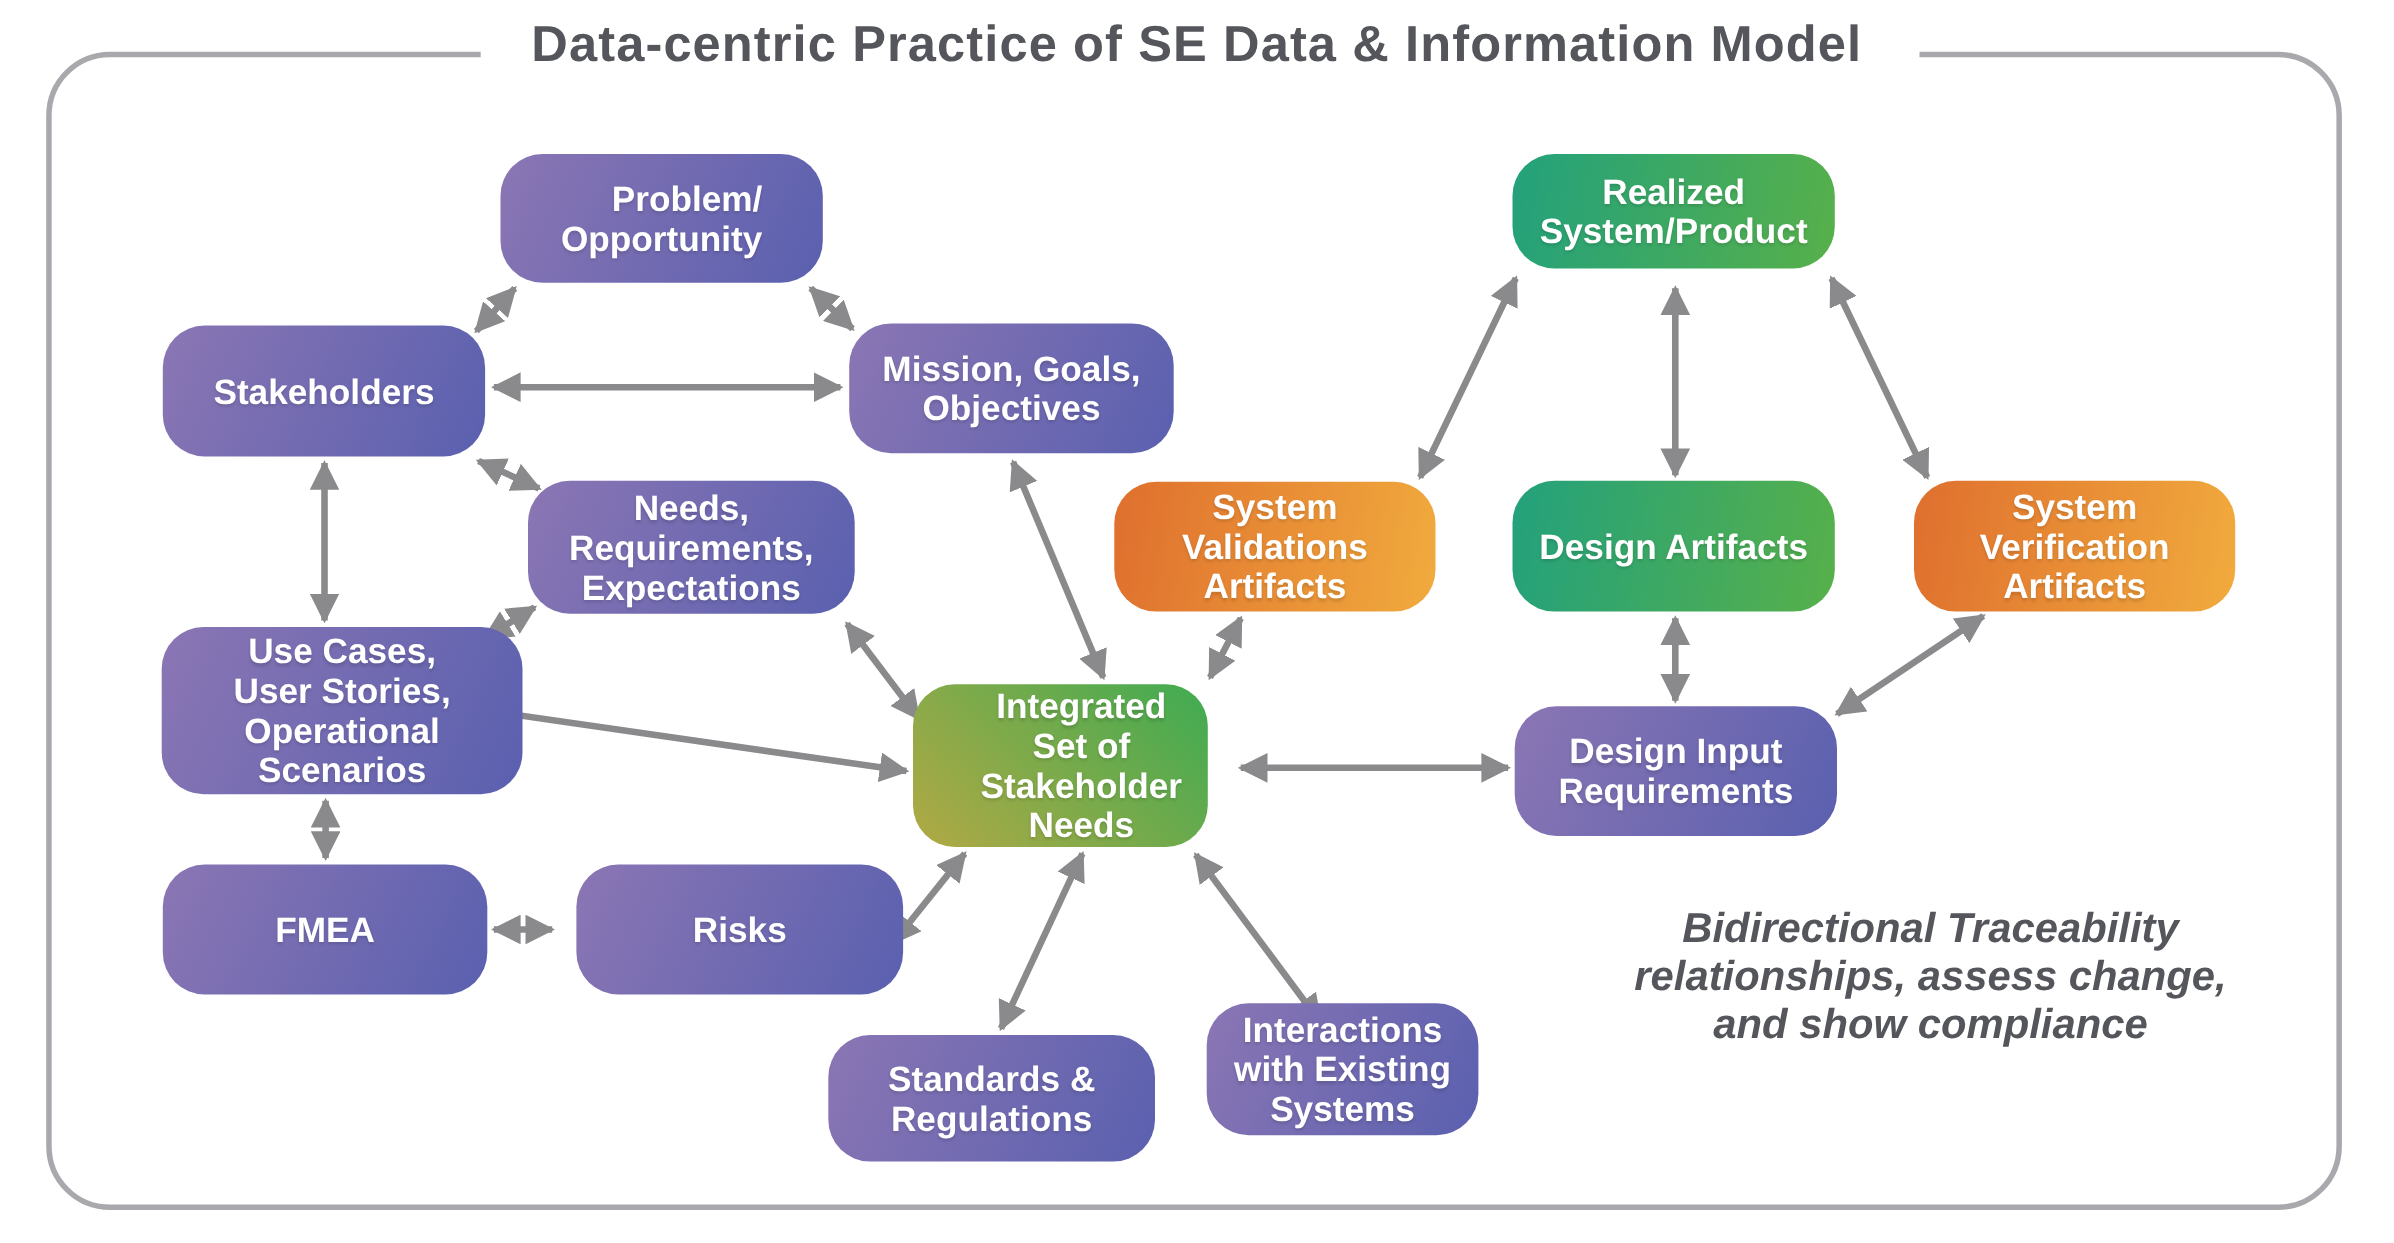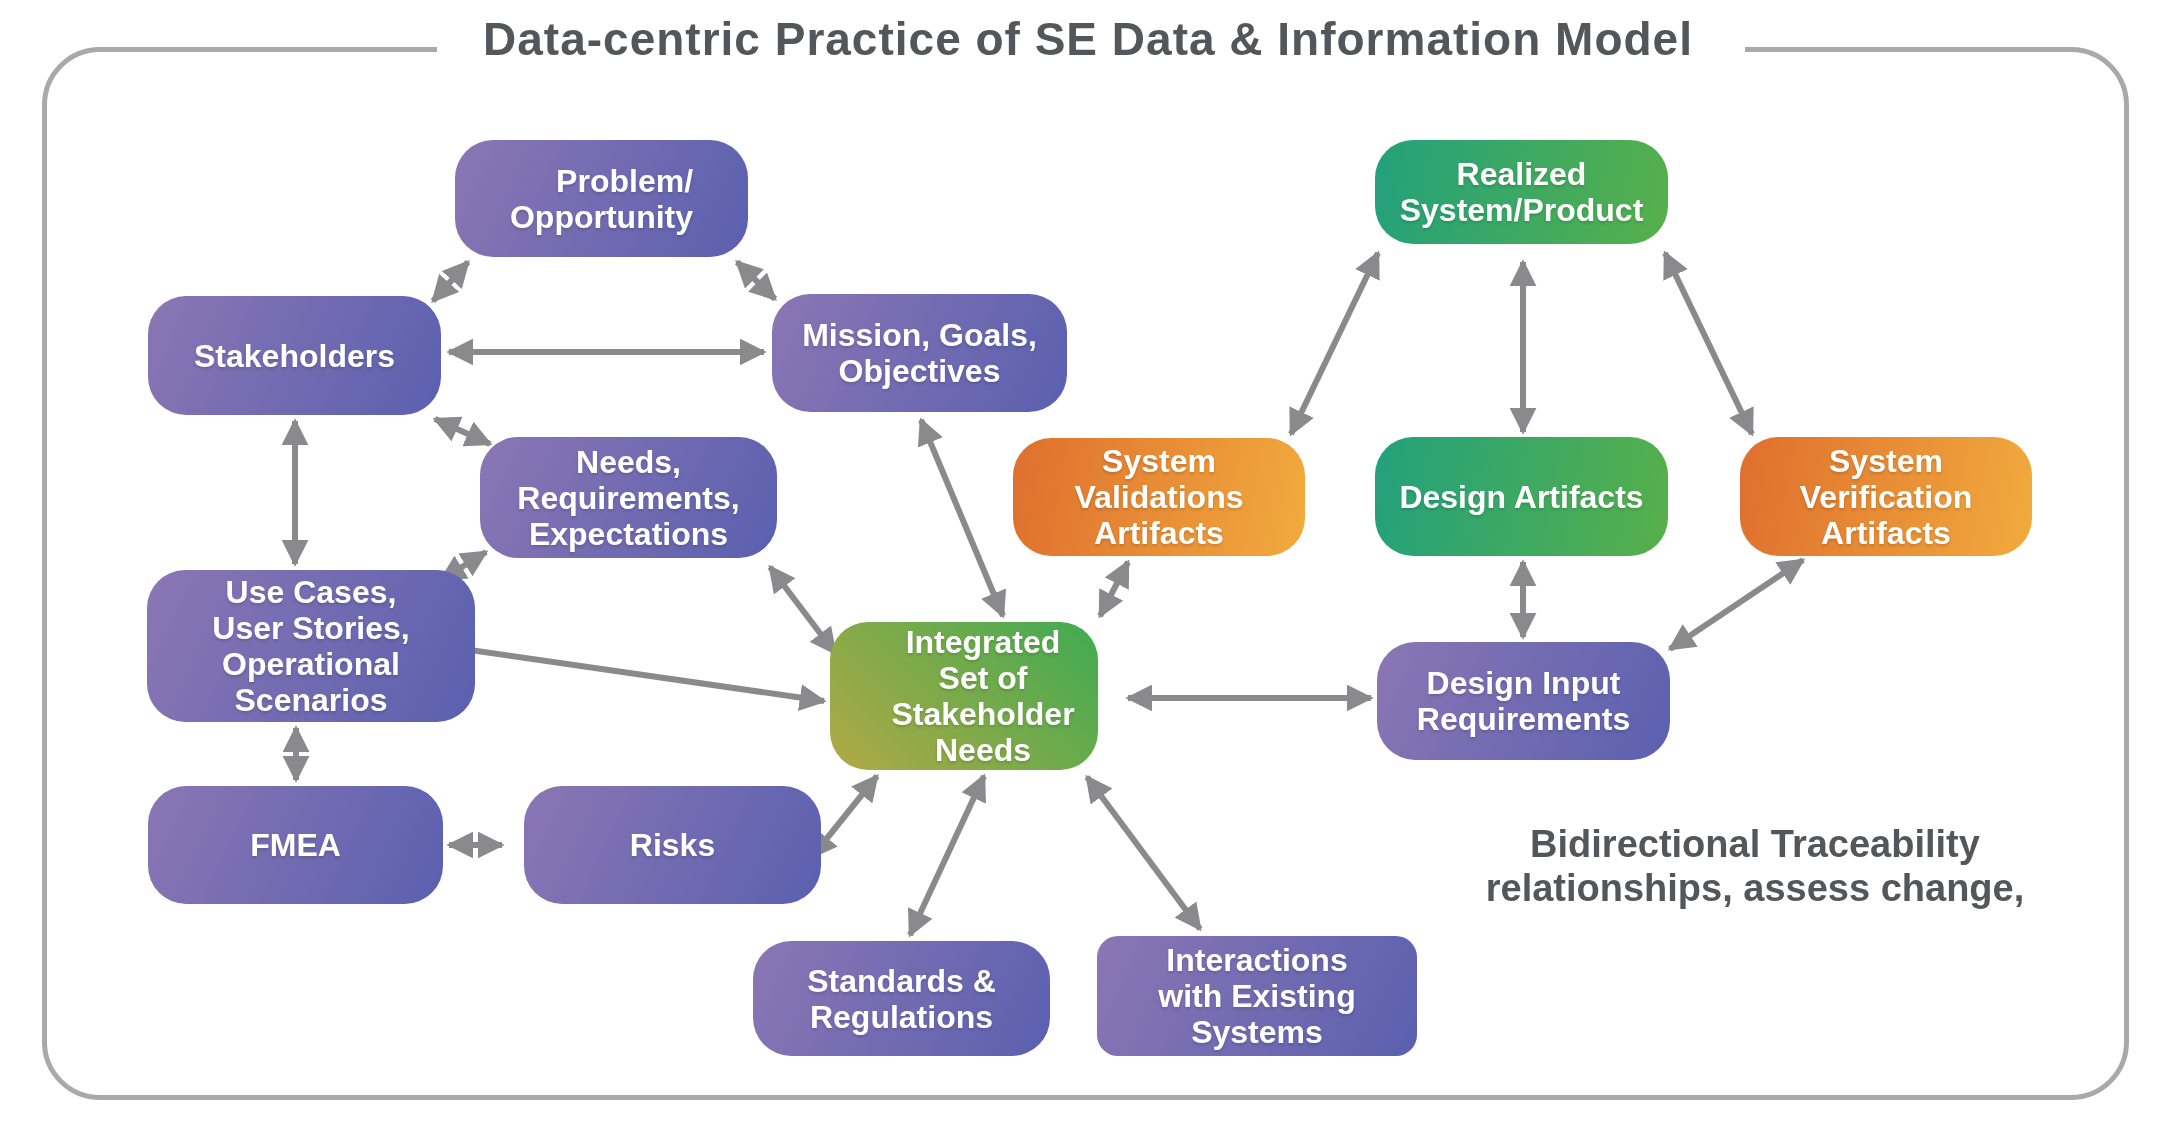--- a/index.html
+++ b/index.html
@@ -77,33 +77,34 @@
 Operational
 Scenarios</div>
       <div class="node" style="left: 148px; top: 786px; width: 295px; height: 118px; background: linear-gradient(115deg, rgb(139, 118, 180), rgb(90, 96, 175)); color: rgb(255, 255, 255);">FMEA</div>
       <div class="node" style="left: 504px; top: 786px; width: 297px; height: 118px; background: linear-gradient(115deg, rgb(139, 118, 180), rgb(90, 96, 175)); color: rgb(255, 255, 255); margin-left: 20px;">Risks</div>
       <div class="node" style="left: 830px; top: 622px; width: 268px; height: 148px; background: linear-gradient(45deg, rgb(178, 169, 68), rgb(63, 171, 82)); color: rgb(255, 255, 255); padding-left: 44px;">Integrated
 Set of
 Stakeholder
 Needs</div>
       <div class="node" style="left: 753px; top: 941px; width: 297px; height: 115px; background: linear-gradient(115deg, rgb(139, 118, 180), rgb(90, 96, 175)); color: rgb(255, 255, 255);">Standards &amp;
 Regulations</div>
-      <div class="node" style="left: 1097px; top: 936px; width: 320px; height: 120px; background: linear-gradient(115deg, rgb(139, 118, 180), rgb(90, 96, 175)); color: rgb(255, 255, 255); border-radius: 21px;">Interactions
+      <div class="node" style="left: 1097px; top: 912px; width: 247px; height: 120px; background: linear-gradient(115deg, rgb(139, 118, 180), rgb(90, 96, 175)); color: rgb(255, 255, 255);">Interactions
 with Existing
 Systems</div>
       <div class="node" style="left: 1013px; top: 438px; width: 292px; height: 118px; background: linear-gradient(100deg, rgb(223, 111, 46), rgb(241, 171, 61)); color: rgb(255, 255, 255);">System
 Validations
 Artifacts</div>
       <div class="node" style="left: 1375px; top: 437px; width: 293px; height: 119px; background: linear-gradient(100deg, rgb(35, 161, 124), rgb(87, 176, 74)); color: rgb(255, 255, 255);">Design Artifacts</div>
       <div class="node" style="left: 1740px; top: 437px; width: 292px; height: 119px; background: linear-gradient(100deg, rgb(223, 111, 46), rgb(241, 171, 61)); color: rgb(255, 255, 255);">System
 Verification
 Artifacts</div>
       <div class="node" style="left: 1375px; top: 140px; width: 293px; height: 104px; background: linear-gradient(100deg, rgb(35, 161, 124), rgb(87, 176, 74)); color: rgb(255, 255, 255);">Realized
 System/Product</div>
       <div class="node" style="left: 1377px; top: 642px; width: 293px; height: 118px; background: linear-gradient(115deg, rgb(139, 118, 180), rgb(90, 96, 175)); color: rgb(255, 255, 255);">Design Input
 Requirements</div>
     </div>
 
-  <div id="note" style="color: rgb(84, 86, 91);">
+  <div id="note" style="color: rgb(84, 86, 91); font-style: italic;">
     <div>Bidirectional Traceability</div>
     <div>relationships, assess change,</div>
+    <div>and show compliance</div>
   </div>
 </div>
 
 </body></html>

